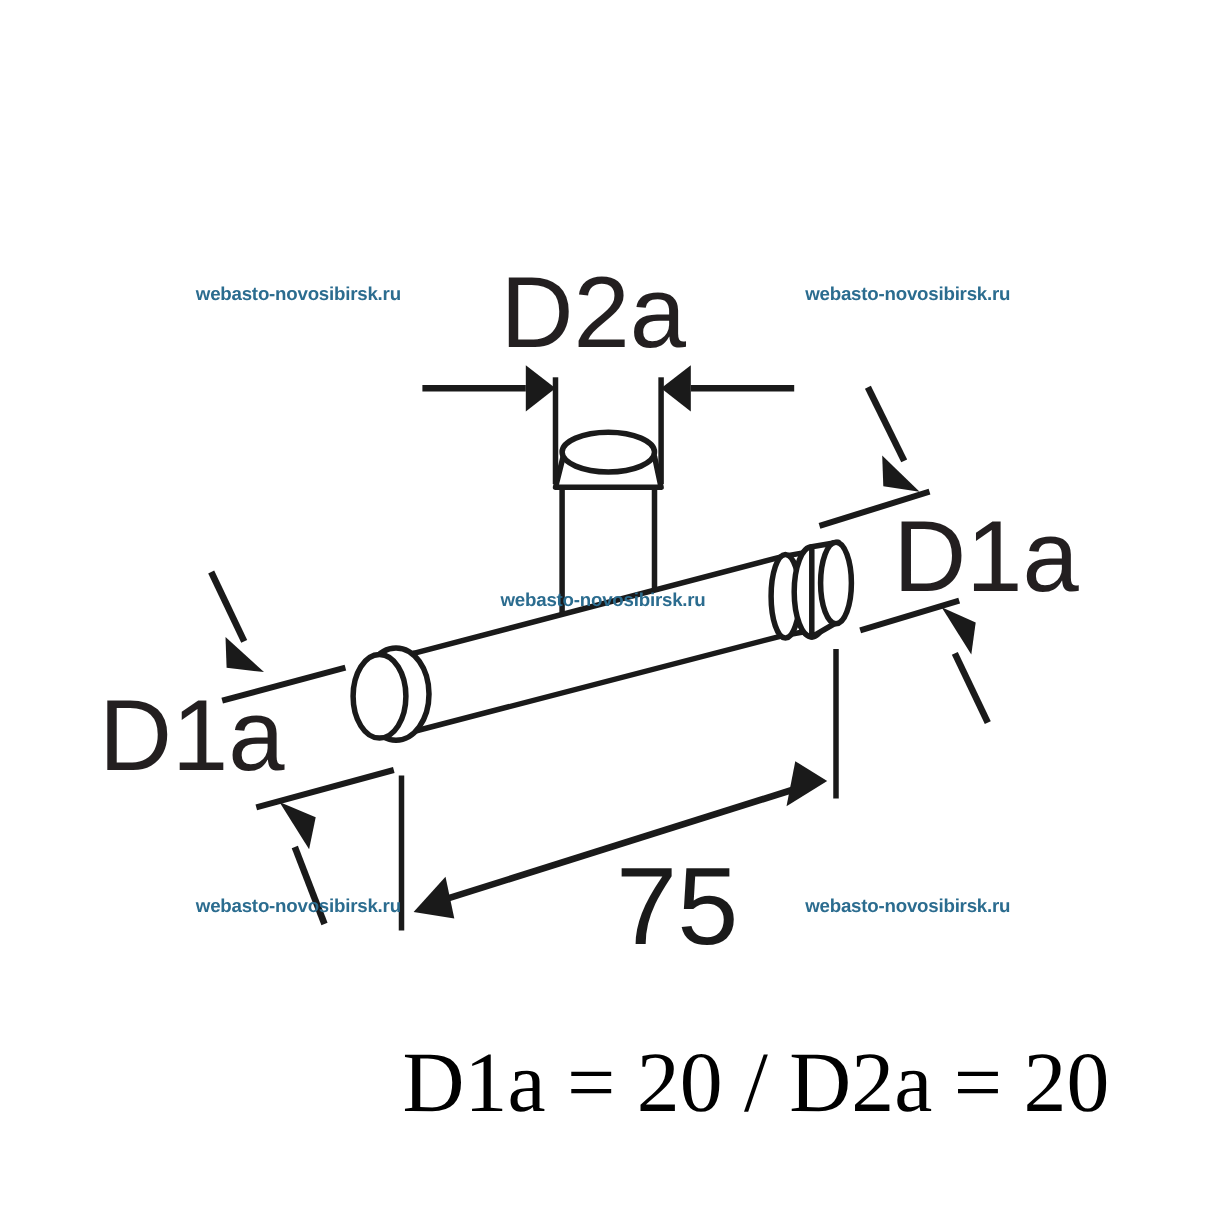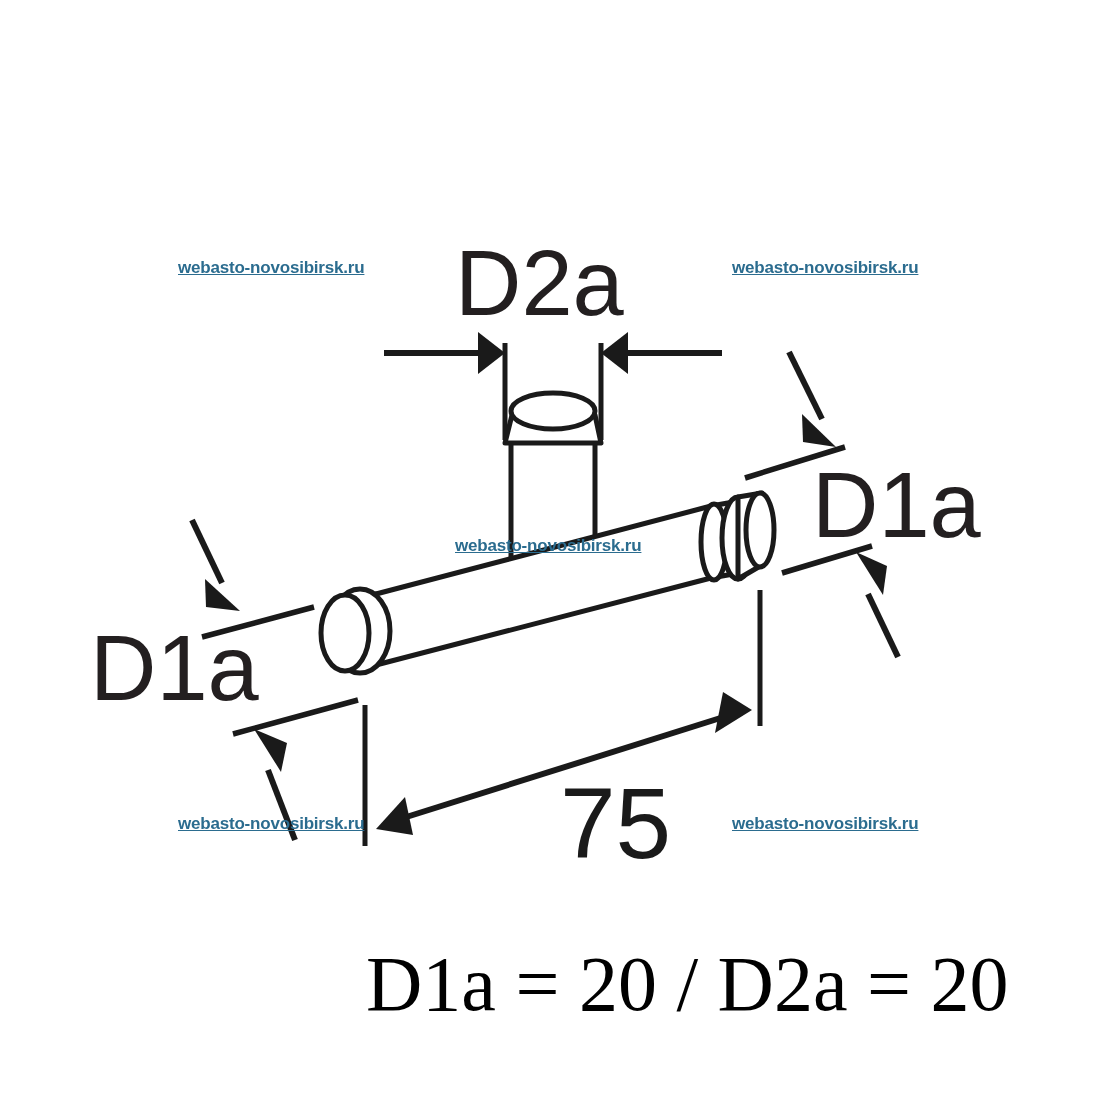--- a/index.html
+++ b/index.html
@@ -82,21 +82,20 @@
   }
   .watermark {
     position: absolute;
     font-family: "Liberation Sans", sans-serif;
     font-size: 17px;
     font-weight: bold;
     color: #2b6c8f;
     white-space: nowrap;
     letter-spacing: -0.2px;
     user-select: none;
-    text-decoration: underline;
   }
 </style>
 </head>
 <body>
 
 <div id="drawing-root">
 
   <svg class="diagram" viewBox="0 0 1100 1100" xmlns="http://www.w3.org/2000/svg">
 
     <g>

